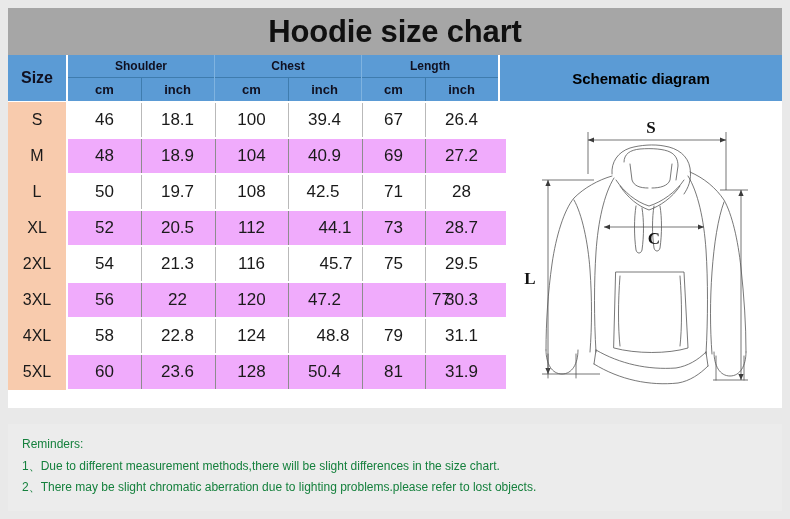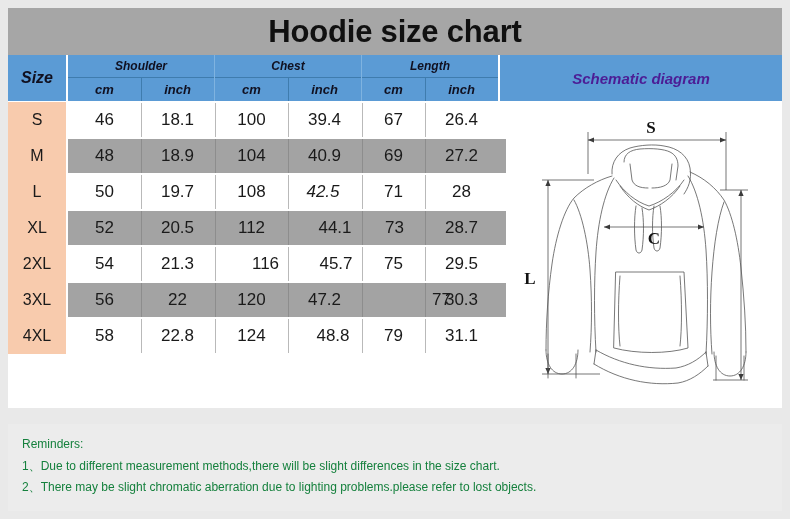--- a/index.html
+++ b/index.html
@@ -36,21 +36,21 @@
     font-weight:700;
     color:#101010;
     letter-spacing:-0.2px;
     line-height:1;
   }
 
   
   .hdr{
     position:absolute;
     left:0; top:47px;
-    width:616px; height:46px;font-style:italic;
+    width:616px; height:46px;
   }
   .hdr-size{
     position:absolute; left:0; top:0;
     width:58px; height:46px;
     background:#5b9bd5;
     display:flex;align-items:center;justify-content:center;
     font-size:16px;font-weight:700;color:#101020;
   }
   .hdr-meas{
     position:absolute; left:60px; top:0;
@@ -79,21 +79,21 @@
   }
   .hdr-gline{
     position:absolute; top:0;
     width:1px; height:46px; background:#7fb3e0;
   }
   .hdr-schem{
     position:absolute; left:492px; top:0;
     width:282px; height:46px;
     background:#5b9bd5;
     display:flex;align-items:center;justify-content:center;
-    font-size:15px;font-weight:700;color:#4c1d95;
+    font-size:15px;font-weight:700;color:#000000;
   }
 
   
   .tbl{
     position:absolute;
     left:0; top:94px;
     width:498px;
   }
   .row{
     position:relative;
@@ -105,21 +105,21 @@
     width:58px; height:36px;
     background:#f8cbad;
     display:flex;align-items:center;justify-content:center;
     font-size:16px;color:#1a1a1a;
   }
   .row .datastrip{
     position:absolute; left:60px; top:1px;
     width:438px; height:34px;
   }
   .row.odd .datastrip{ background:#ffffff; }
-  .row.even .datastrip{ background:#a3a3a3; }
+  .row.even .datastrip{ background:#f0abfc; }
   .cell{
     position:absolute; top:0; height:34px;
     display:flex;align-items:center;justify-content:center;
     font-size:17px;color:#1a1a1a;
   }
   .divline{
     position:absolute; top:0; width:1px; height:34px;
     background:#b9b9b9;
   }
   .row.even .divline{ background:#8d8d8d; }
@@ -224,52 +224,52 @@
           <div class="sizecell">L</div>
           <div class="datastrip">
             <div class="divline" style="left: 73px;"></div>
             <div class="divline" style="left: 146.5px;"></div>
             <div class="divline" style="left: 220px;"></div>
             <div class="divline" style="left: 293.5px;"></div>
             <div class="divline" style="left: 357px;"></div>
             <div class="cell" style="left: 0px; width: 73px;">50</div>
             <div class="cell" style="left: 73px; width: 73px;">19.7</div>
             <div class="cell" style="left: 147px; width: 73px;">108</div>
-            <div class="cell" style="left: 220px; width: 70px; font-style: italic;">42.5</div>
+            <div class="cell" style="left: 220px; width: 70px;">42.5</div>
             <div class="cell" style="left: 294px; width: 63px;">71</div>
             <div class="cell" style="left: 357px; width: 73px;">28</div>
           </div>
         </div>
         <div class="row even">
           <div class="sizecell">XL</div>
           <div class="datastrip">
             <div class="divline" style="left: 73px;"></div>
             <div class="divline" style="left: 146.5px;"></div>
             <div class="divline" style="left: 220px;"></div>
             <div class="divline" style="left: 293.5px;"></div>
             <div class="divline" style="left: 357px;"></div>
             <div class="cell" style="left: 0px; width: 73px;">52</div>
             <div class="cell" style="left: 73px; width: 73px;">20.5</div>
             <div class="cell" style="left: 147px; width: 73px;">112</div>
             <div class="cell" style="left: 220px; width: 94px;">44.1</div>
-            <div class="cell" style="left: 288px; width: 63px; padding-left: 7px;">73</div>
+            <div class="cell" style="left: 294px; width: 63px;">73</div>
             <div class="cell" style="left: 357px; width: 73px;">28.7</div>
           </div>
         </div>
         <div class="row odd">
           <div class="sizecell">2XL</div>
           <div class="datastrip">
             <div class="divline" style="left: 73px;"></div>
             <div class="divline" style="left: 146.5px;"></div>
             <div class="divline" style="left: 220px;"></div>
             <div class="divline" style="left: 293.5px;"></div>
             <div class="divline" style="left: 357px;"></div>
             <div class="cell" style="left: 0px; width: 73px;">54</div>
             <div class="cell" style="left: 73px; width: 73px;">21.3</div>
-            <div class="cell" style="left: 134px; width: 73px; padding-left: 27px;">116</div>
+            <div class="cell" style="left: 147px; width: 73px;">116</div>
             <div class="cell" style="left: 220px; width: 96px;">45.7</div>
             <div class="cell" style="left: 294px; width: 63px;">75</div>
             <div class="cell" style="left: 357px; width: 73px;">29.5</div>
           </div>
         </div>
         <div class="row even">
           <div class="sizecell">3XL</div>
           <div class="datastrip">
             <div class="divline" style="left: 73px;"></div>
             <div class="divline" style="left: 146.5px;"></div>
@@ -293,20 +293,36 @@
             <div class="divline" style="left: 293.5px;"></div>
             <div class="divline" style="left: 357px;"></div>
             <div class="cell" style="left: 0px; width: 73px;">58</div>
             <div class="cell" style="left: 73px; width: 73px;">22.8</div>
             <div class="cell" style="left: 147px; width: 73px;">124</div>
             <div class="cell" style="left: 220px; width: 90px;">48.8</div>
             <div class="cell" style="left: 294px; width: 63px;">79</div>
             <div class="cell" style="left: 357px; width: 73px;">31.1</div>
           </div>
         </div>
+        <div class="row even">
+          <div class="sizecell">5XL</div>
+          <div class="datastrip">
+            <div class="divline" style="left: 73px;"></div>
+            <div class="divline" style="left: 146.5px;"></div>
+            <div class="divline" style="left: 220px;"></div>
+            <div class="divline" style="left: 293.5px;"></div>
+            <div class="divline" style="left: 357px;"></div>
+            <div class="cell" style="left: 0px; width: 73px;">60</div>
+            <div class="cell" style="left: 73px; width: 73px;">23.6</div>
+            <div class="cell" style="left: 147px; width: 73px;">128</div>
+            <div class="cell" style="left: 220px; width: 73px;">50.4</div>
+            <div class="cell" style="left: 294px; width: 63px;">81</div>
+            <div class="cell" style="left: 357px; width: 73px;">31.9</div>
+          </div>
+        </div>
       </div>
 
     <div class="schem">
       <svg width="274" height="300" viewBox="0 0 274 300" xmlns="http://www.w3.org/2000/svg">
         <g fill="none" stroke="#3a3a3a" stroke-width="0.7">
 
           <line x1="80" y1="38" x2="218" y2="38"></line>
           <path d="M80 38 l6 -2.6 v5.2 z" fill="#3a3a3a" stroke="none"></path>
           <path d="M218 38 l-6 -2.6 v5.2 z" fill="#3a3a3a" stroke="none"></path>
           <line x1="80" y1="30" x2="80" y2="72"></line>

